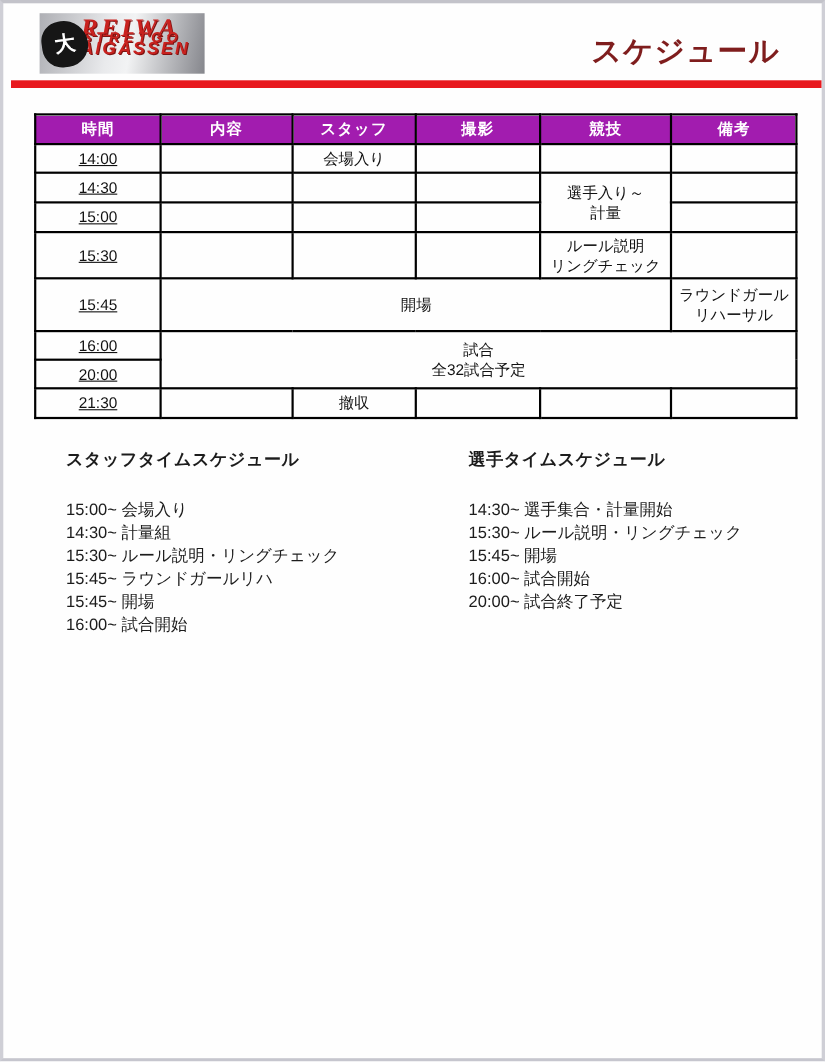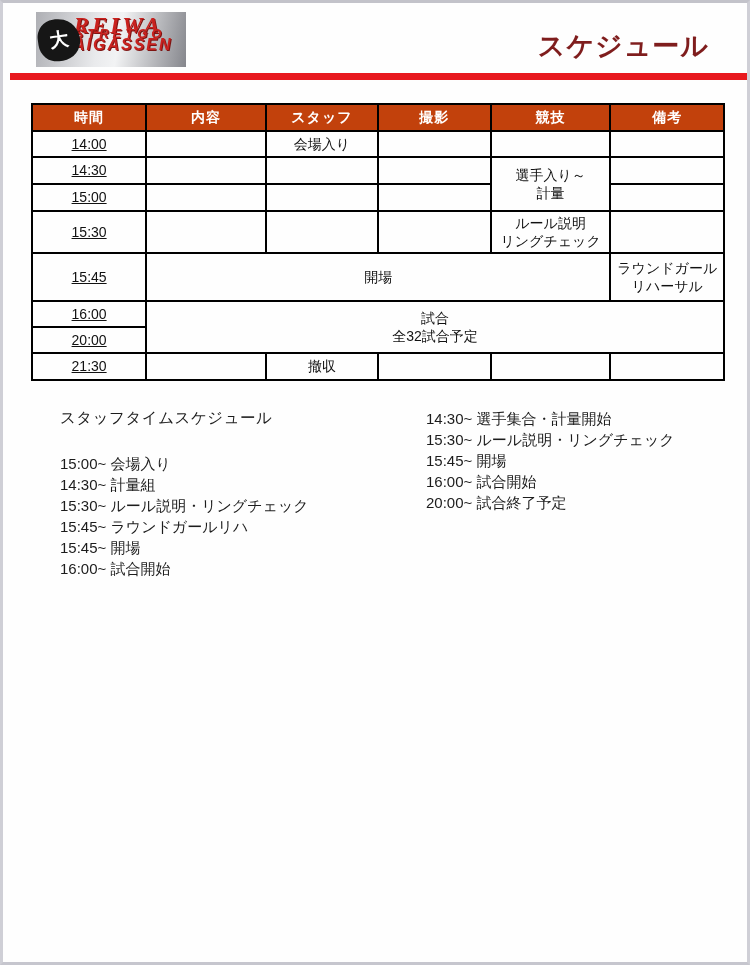--- a/index.html
+++ b/index.html
@@ -38,32 +38,32 @@
   table.sched{
     position:absolute;left:28px;top:100px;width:694px;
     border-collapse:collapse;table-layout:fixed;
   }
   table.sched th,table.sched td{
     border:2px solid #000;font-size:14px;color:#111;
     padding:0;text-align:center;vertical-align:middle;line-height:1.3;
     overflow:hidden;
   }
   table.sched th{
-    background:#c2410c;color:#fff;font-weight:bold;height:25px;
+    background:#a21caf;color:#fff;font-weight:bold;height:25px;
     letter-spacing:1px;border-color:#000;
   }
   tr.rh26{height:26px;} tr.rh27{height:27px;border-radius:12px;} tr.rh42{height:42px;} tr.rh48{height:48px;}
   td.t{text-align:right;padding-right:12px;text-decoration:underline;}
   td.top{vertical-align:top;padding-top:5px;border-radius:18px;}
   td.ml{white-space:pre-line;font-size:13.5px;line-height:1.35;}
   
   .list{position:absolute;top:405px;font-size:15px;color:#1c1c1c;}
   .list-staff{left:57px;}
   .list-player{left:423px;}
-  .list-title{font-weight:normal;font-size:15.5px;margin-bottom:24px;letter-spacing:0.5px;}
+  .list-title{font-weight:bold;font-size:15.5px;margin-bottom:24px;letter-spacing:0.5px;}
   .list-item{line-height:21px;white-space:nowrap;}
 </style>
 </head>
 <body>
 
 <div class="page">
 
   <div class="logo">
     <div class="logo-text">
       <div class="logo-l1">REIWA</div>
@@ -159,20 +159,21 @@
     <div class="list-title">スタッフタイムスケジュール</div>
     <div class="list-item">15:00~ 会場入り</div>
     <div class="list-item">14:30~ 計量組</div>
     <div class="list-item">15:30~ ルール説明・リングチェック</div>
     <div class="list-item">15:45~ ラウンドガールリハ</div>
     <div class="list-item">15:45~ 開場</div>
     <div class="list-item">16:00~ 試合開始</div>
   </div>
 
   <div class="list list-player">
+    <div class="list-title">選手タイムスケジュール</div>
     <div class="list-item">14:30~ 選手集合・計量開始</div>
     <div class="list-item">15:30~ ルール説明・リングチェック</div>
     <div class="list-item">15:45~ 開場</div>
     <div class="list-item">16:00~ 試合開始</div>
     <div class="list-item">20:00~ 試合終了予定</div>
   </div>
 
 </div>
 
 </body></html>

